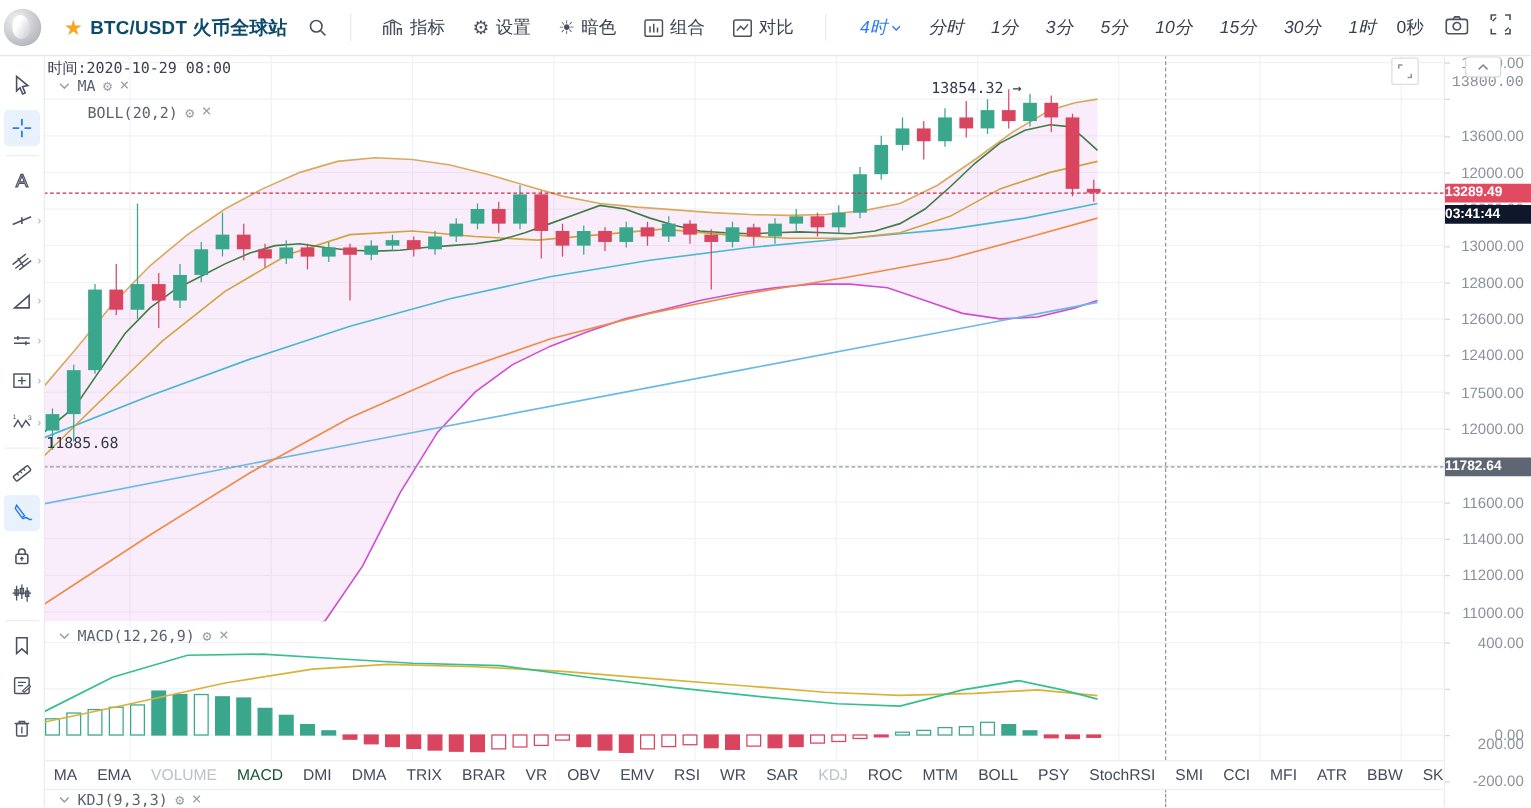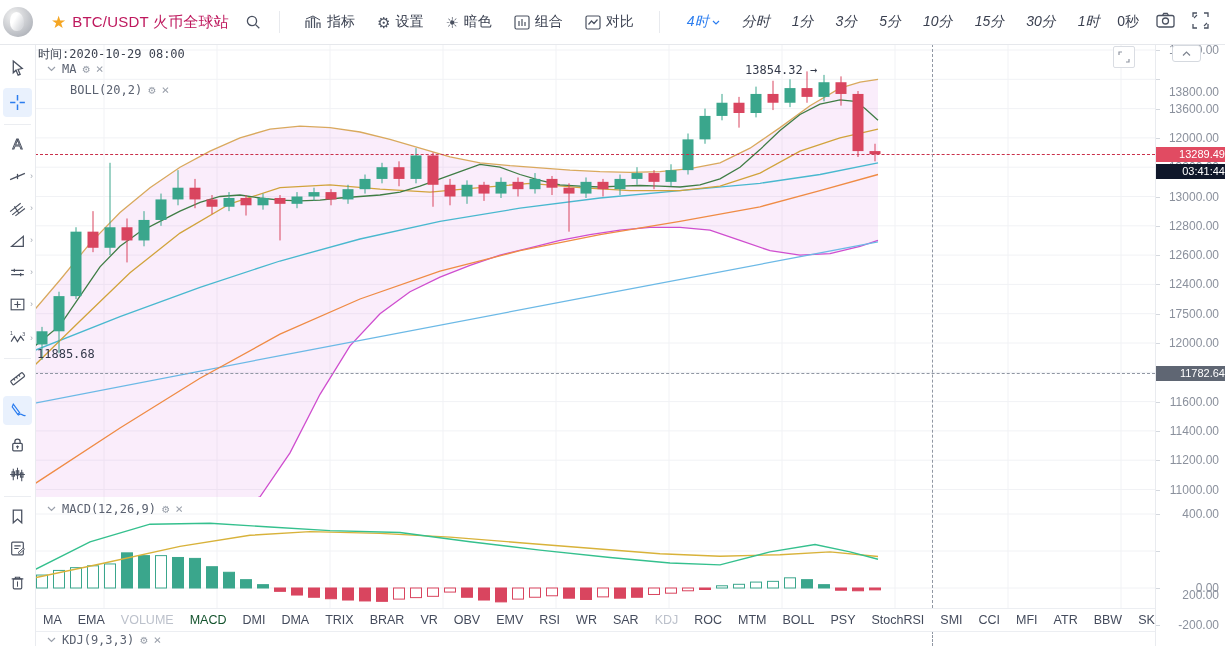--- a/index.html
+++ b/index.html
@@ -7,21 +7,21 @@
        font-family:"Liberation Sans",sans-serif;color:#3a4050;-webkit-user-select:none;}
   
   .topbar{position:absolute;left:0;top:0;width:1225px;height:44px;background:#fff;
           border-bottom:1px solid #e6e8ec;display:flex;align-items:center;z-index:40;}
   .logo{width:30px;height:30px;border-radius:50%;margin:0 10px 0 3px;
         background:radial-gradient(circle at 35% 30%,#f2f2f2,#b9bcc2 70%,#9da1a8);
         position:relative;flex:0 0 auto;}
   .logo:after{content:"";position:absolute;left:7px;top:5px;width:14px;height:19px;
         border-radius:50% 60% 50% 50%;background:linear-gradient(120deg,#fff 35%,#d7d9dd 80%);}
   .star{color:#f5a623;font-size:17px;margin:0 6px 0 8px;}
-  .symbol{font-size:15px;font-weight:normal;color:#be185d;letter-spacing:.2px;text-align:center;}
+  .symbol{font-size:15px;font-weight:bold;color:#0c4a6e;letter-spacing:.2px;text-align:center;}
   .tb-sep{width:1px;height:22px;background:#e8eaee;margin:0 14px;flex:0 0 auto;}
   .tb-btn{display:flex;align-items:center;gap:5px;font-size:14px;color:#3a4050;
           margin:0 11px;cursor:pointer;white-space:nowrap;}
   .tb-btn svg{display:block;}
   .glyph{font-size:15px;line-height:1;color:#4a5160;}
   .search-btn{margin:0 4px 0 16px;}
   .tf-group{display:flex;align-items:center;gap:0;margin-left:2px;}
   .tf{font-size:14px;color:#3a4050;padding:0 11px;cursor:pointer;display:flex;align-items:center;gap:3px;font-style:italic;}
   .tf.active{color:#2b7def;}
   .right-cluster{margin-left:auto;display:flex;align-items:center;gap:17px;padding-right:16px;}
@@ -47,21 +47,21 @@
   .hdr .gear{color:#9aa0ab;font-size:12px;cursor:pointer;}
   .hdr .close{color:#9aa0ab;font-size:13px;cursor:pointer;}
   .timebar{position:absolute;left:38px;top:46px;z-index:25;
            font-family:"DejaVu Sans Mono",monospace;font-size:12px;color:#3c4250;}
   .ann{position:absolute;z-index:24;font-family:"DejaVu Sans Mono",monospace;font-size:12px;color:#33394a;}
   .dash-h{position:absolute;left:35px;width:1120px;height:0;z-index:18;}
   .lastline{border-top:1px dashed #c9304a;}
   .crossline{border-top:1px dashed #9097a3;}
   .crossv{position:absolute;width:0;border-left:1px dashed #9097a3;z-index:18;}
   .badge{position:absolute;left:1156px;width:69px;height:15px;line-height:15px;z-index:26;
-         text-align:right;font-size:11px;font-weight:normal;color:#fff;}
+         text-align:left;font-size:11px;font-weight:bold;color:#fff;}
   .pane-max{position:absolute;left:1113px;top:46px;width:20px;height:20px;border:1px solid #dadde3;
             border-radius:2px;background:#fff;z-index:26;display:flex;align-items:center;justify-content:center;cursor:pointer;}
   .axis-collapse{position:absolute;left:1172px;top:45px;width:27px;height:15px;border:1px solid #d5d9df;
             border-radius:3px;background:#fff;z-index:27;display:flex;align-items:center;justify-content:center;cursor:pointer;}
   
   .tabbar{position:absolute;left:35px;top:608px;width:1120px;height:22px;background:#fff;
           border-top:1px solid #eceef2;border-bottom:1px solid #eceef2;display:flex;
           align-items:center;z-index:22;overflow:hidden;}
   .tab{font-size:12.5px;color:#444b5c;padding:0 8px;cursor:pointer;white-space:nowrap;}
   .tab.dim{color:#bcc1cb;}
@@ -515,21 +515,21 @@
   </div>
   <div class="axis-collapse">
     <svg width="9" height="6" viewBox="0 0 9 6">
       <polyline points="1,4.5 4.5,1 8,4.5" fill="none" stroke="#7d838f" stroke-width="1.2"></polyline>
     </svg>
   </div>
 
   <div class="axis-col" id="axis-col">
       <div class="axlabel" style="top: -1px;">14000.00</div>
       <div class="axtick" style="top: 6px;"></div>
-      <div class="axlabel" style="top: 41px;">13800.00</div>
+      <div class="axlabel" style="top: 15px; font-family: Liberation Mono, monospace;">13800.00</div>
       <div class="axtick" style="top: 35.3px;"></div>
       <div class="axlabel" style="top: 57.6px;">13600.00</div>
       <div class="axtick" style="top: 64.6px;"></div>
       <div class="axlabel" style="top: 86.9px;">12000.00</div>
       <div class="axtick" style="top: 93.9px;"></div>
       <div class="axlabel" style="top: 116.2px;">13200.00</div>
       <div class="axtick" style="top: 123.2px;"></div>
       <div class="axlabel" style="top: 145.5px;">13000.00</div>
       <div class="axtick" style="top: 152.5px;"></div>
       <div class="axlabel" style="top: 174.8px;">12800.00</div>

